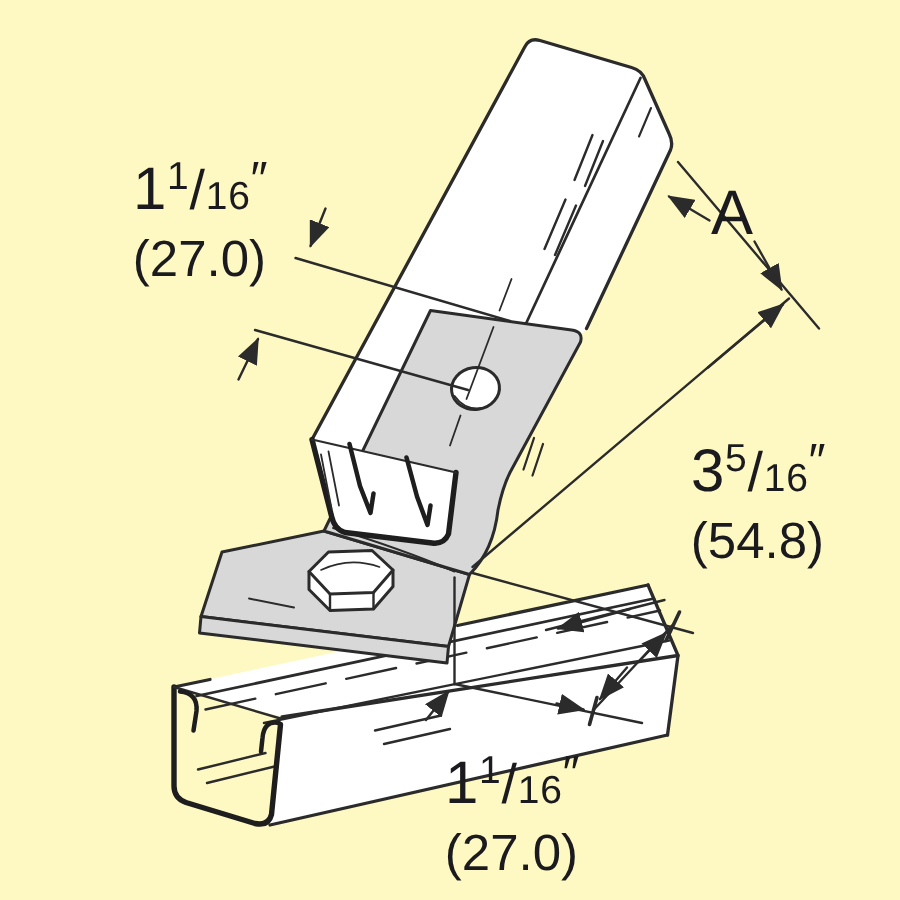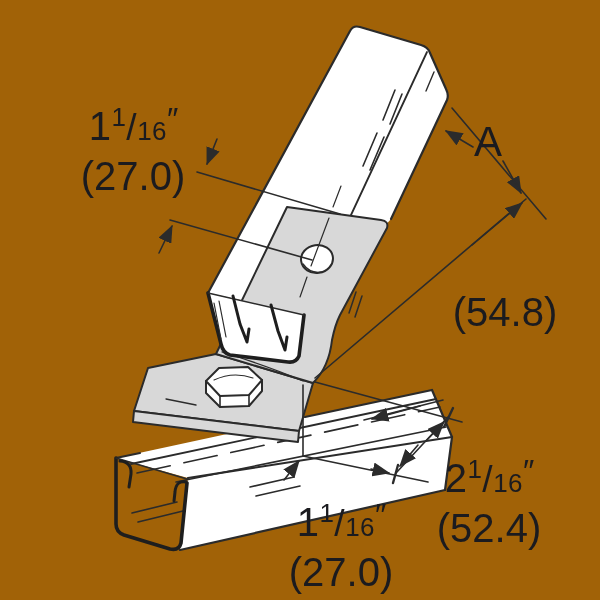--- a/index.html
+++ b/index.html
@@ -1,26 +1,26 @@
 <!DOCTYPE html>
 <html><head>
 <meta charset="utf-8">
 <style>
   html,body{margin:0;padding:0;background:#ffffff;}
-  #stage{position:relative;width:600px;height:600px;background:#a16207;overflow:hidden;
+  #stage{position:relative;width:600px;height:600px;background:#fef9c3;overflow:hidden;
          font-family:"Liberation Sans","DejaVu Sans",sans-serif;}
   #stage svg{position:absolute;left:0;top:0;}
   .dim-label{position:absolute;text-align:center;color:#1b1b1f;line-height:1.25;}
   .frac-line{font-size:40px;white-space:nowrap;letter-spacing:0.5px;}
   .whole{font-size:40px;}
   .num{font-size:26px;vertical-align:0.52em;}
   .slash{font-size:37px;}
   .den{font-size:26px;}
   .unit{font-size:32px;vertical-align:0.3em;letter-spacing:-1px;}
-  .metric-line{font-size:40px;white-space:nowrap;}
+  .metric-line{font-size:34px;white-space:nowrap;}
   .ref-letter{position:absolute;font-size:42px;color:#1b1b1f;}
 </style>
 </head>
 <body>
 
 <div id="stage">
 
 <svg width="600" height="600" viewBox="0 0 600 600">
   <defs>
     <marker id="ah" viewBox="0 0 10 8" refX="9.3" refY="4" markerWidth="11" markerHeight="8.8" orient="auto" markerUnits="strokeWidth">
@@ -147,26 +147,23 @@
 </svg>
 
 <div class="dim-label" style="left:58px;top:99px;width:150px;">
   <div class="frac-line"><span class="whole">1</span><span class="num">1</span><span class="slash">/</span><span class="den">16</span><span class="unit">″</span></div>
   <div class="metric-line">(27.0)</div>
 </div>
 
 <div class="ref-letter" style="left:474px;top:118px;">A</div>
 
 <div class="dim-label" style="left:430px;top:287px;width:150px;">
+  <div class="frac-line"><span class="whole">3</span><span class="num">5</span><span class="slash">/</span><span class="den">16</span><span class="unit">″</span></div>
   <div class="metric-line">(54.8)</div>
 </div>
 
-<div class="dim-label" style="left:414px;top:451px;width:150px;">
-  <div class="frac-line"><span class="whole">2</span><span class="num">1</span><span class="slash">/</span><span class="den">16</span><span class="unit">″</span></div>
-  <div class="metric-line">(52.4)</div>
-</div>
 
 <div class="dim-label" style="left:266px;top:495px;width:150px;">
   <div class="frac-line"><span class="whole">1</span><span class="num">1</span><span class="slash">/</span><span class="den">16</span><span class="unit">″</span></div>
   <div class="metric-line">(27.0)</div>
 </div>
 
 </div>
 
 </body></html>

